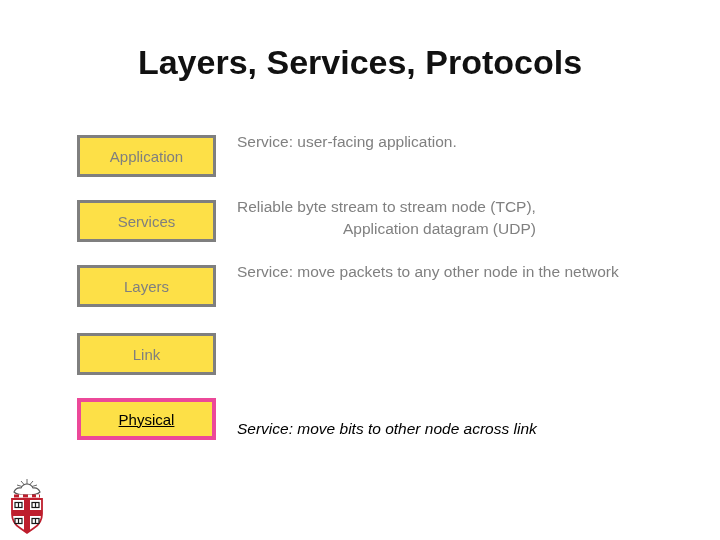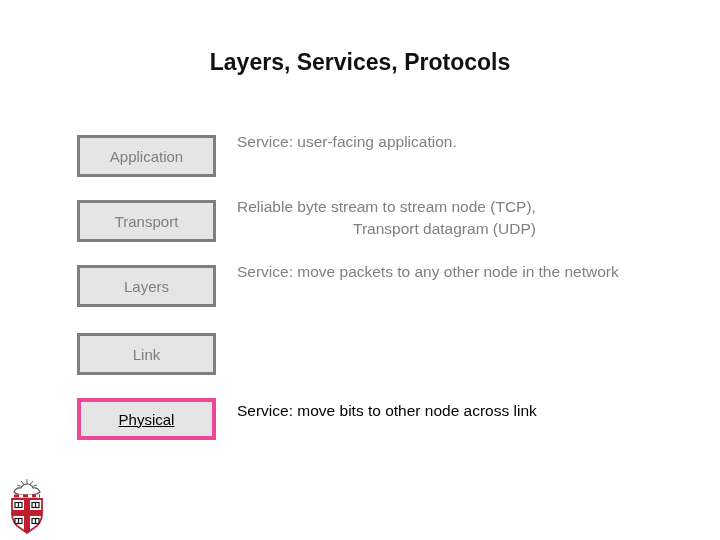--- a/index.html
+++ b/index.html
@@ -3,72 +3,72 @@
 <meta charset="utf-8">
 <style>
   html,body{margin:0;padding:0;}
   body{
     width:720px;height:540px;position:relative;background:#ffffff;
     font-family:"Liberation Sans","DejaVu Sans",sans-serif;
     overflow:hidden;
   }
   .slide-title{
     position:absolute;top:40px;left:0;width:720px;
-    text-align:center;font-size:23px;font-weight:bold;color:#111111;
+    text-align:center;font-size:34px;font-weight:bold;color:#111111;
     letter-spacing:0px;line-height:44px;
   }
   .rows{
     position:absolute;left:77px;top:135px;width:600px;
   }
   .row{display:flex;height:42px;}
   .row-1,.row-2{margin-bottom:23px;}
   .row-3{margin-bottom:26px;}
   .row-4{margin-bottom:23px;}
   .layer-box{
     box-sizing:border-box;width:139px;height:42px;flex:0 0 139px;
-    border:3px solid #7f7f7f;background:#e5e5e5;
+    border:3px solid #7f7f7f;background:#fde047;
     display:flex;align-items:center;justify-content:center;
   }
   .layer-label{
     font-size:15px;color:#7f7f7f;line-height:1;
   }
   .row.emphasis .layer-box{border:4px solid #ec4899;text-decoration:underline;}
   .row.emphasis .layer-label{color:#000000;}
   .desc{
     margin-left:21px;margin-top:-4px;
     font-size:15.5px;line-height:21.5px;color:#808080;
     white-space:nowrap;
     text-align:right;
   }
-  .row.emphasis .desc{color:#000000;margin-top:2px;}
+  .row.emphasis .desc{color:#000000;margin-top:20px;font-style:italic;}
   .crest{position:absolute;left:8px;top:476px;width:38px;height:60px;}
 </style>
 </head>
 <body>
 
 <div class="slide-title">Layers, Services, Protocols</div>
 
 <div class="rows">
 
   <div class="row row-1">
     <div class="layer-box">
       <span class="layer-label">Application</span>
     </div>
     <div class="desc">
       <div>Service: user-facing application.</div>
     </div>
   </div>
 
   <div class="row row-2">
     <div class="layer-box">
-      <span class="layer-label">Transport</span>
+      <span class="layer-label">Services</span>
     </div>
     <div class="desc">
       <div>Reliable byte stream to stream node (TCP),</div>
-      <div>Transport datagram (UDP)</div>
+      <div>Application datagram (UDP)</div>
     </div>
   </div>
 
   <div class="row row-3">
     <div class="layer-box">
       <span class="layer-label">Layers</span>
     </div>
     <div class="desc">
       <div>Service: move packets to any other node in the network</div>
     </div>

